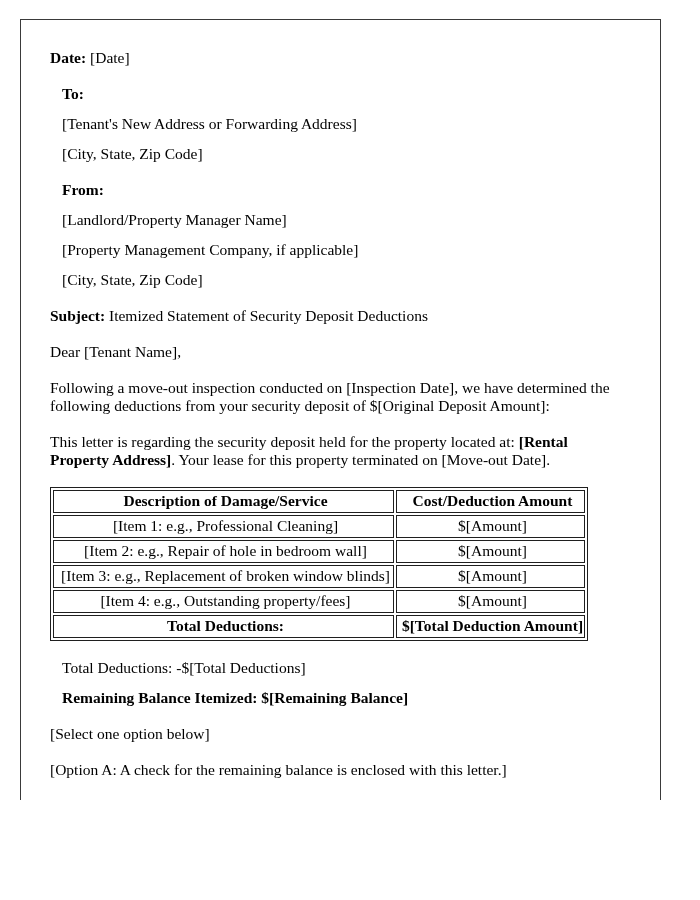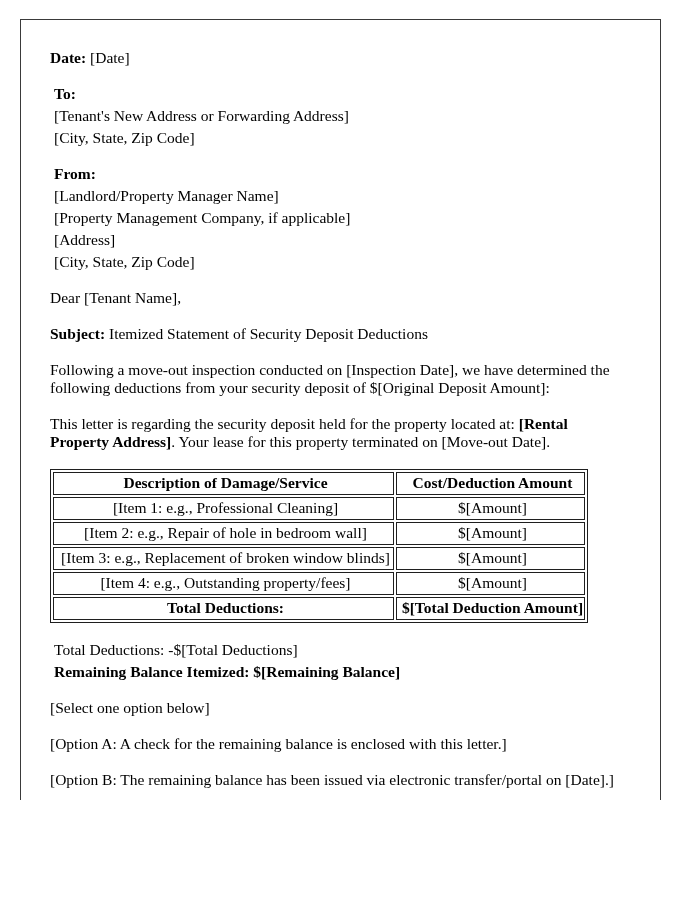--- a/index.html
+++ b/index.html
@@ -28,21 +28,21 @@
     border-bottom: none;            
     padding: 29px 30px 0 29px;
     background: #ffffff;
     overflow: hidden;
   }
   .blk {
     margin: 0 0 18px 0;
     font-size: 15.5px;
     line-height: 18px;
   }
-  .line { margin: 4px; }
+  .line { margin: 12px; }
   .b { font-weight: bold; }
   table.deductions {
     border-collapse: separate;
     border-spacing: 2px;
     border: 1px solid #1f1f1f;
     width: 538px;
     margin: 4px 0 18px 0;
     table-layout: fixed;
   }
   table.deductions th,
@@ -73,27 +73,26 @@
   <div class="blk">
     <p class="line b">To:</p>
     <p class="line">[Tenant's New Address or Forwarding Address]</p>
     <p class="line">[City, State, Zip Code]</p>
   </div>
 
   <div class="blk">
     <p class="line b">From:</p>
     <p class="line">[Landlord/Property Manager Name]</p>
     <p class="line">[Property Management Company, if applicable]</p>
-    <p class="line">[Address]</p>
     <p class="line">[City, State, Zip Code]</p>
   </div>
 
+  <p class="blk"><span class="b">Subject:</span> <span>Itemized Statement of Security Deposit Deductions</span></p>
+
   <p class="blk">Dear [Tenant Name],</p>
-
-  <p class="blk"><span class="b">Subject:</span> <span>Itemized Statement of Security Deposit Deductions</span></p>
 
   <p class="blk">Following a move-out inspection conducted on [Inspection Date], we have determined the following deductions from your security deposit of $[Original Deposit Amount]:</p>
 
   <p class="blk"><span>This letter is regarding the security deposit held for the property located at: </span><span class="b">[Rental Property Address]</span><span>. Your lease for this property terminated on [Move-out Date].</span></p>
 
   <table class="deductions">
     <colgroup>
       <col class="col-desc">
       <col class="col-amt">
     </colgroup>

